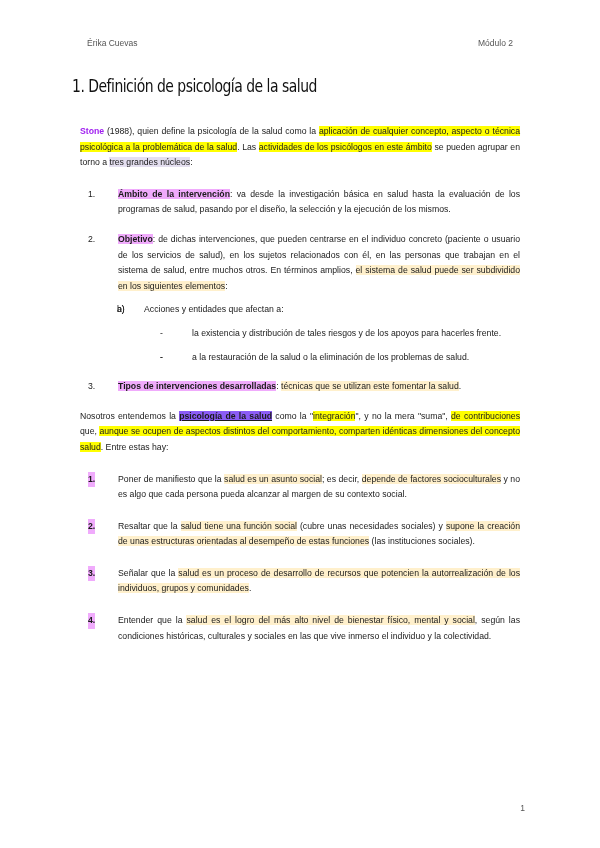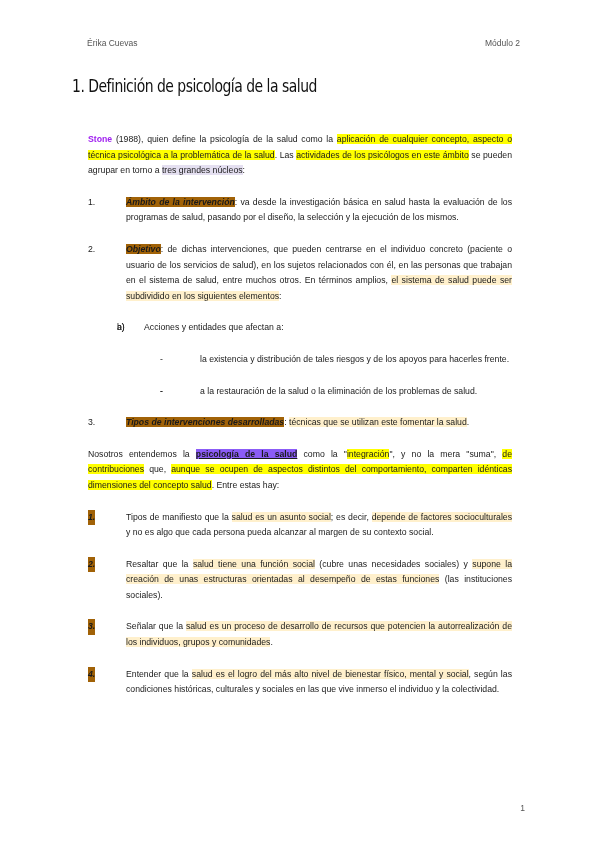--- a/index.html
+++ b/index.html
@@ -1,28 +1,28 @@
 <!DOCTYPE html>
 <html><head>
 <meta charset="utf-8">
 <style>
   html, body { margin: 0; padding: 0; background: #ffffff; }
   body { width: 600px; height: 848px; position: relative; overflow: hidden;
          font-family: "Liberation Sans", "DejaVu Sans", sans-serif; color: #1a1a1a; }
   .header { position: absolute; top: 38px; left: 72px; right: 72px; font-size: 8.5px; color: #555; }
   .header .left { position: absolute; left: 15px; }
-  .header .right { position: absolute; right: 8px; }
+  .header .right { position: absolute; right: 15px; }
   .title { position: absolute; top: 76px; left: 72px; font-family: "DejaVu Sans", sans-serif;
            font-size: 17px; letter-spacing: -0.6px; transform: scaleX(0.82); transform-origin: left;
            color: #111; white-space: nowrap; }
   .body { position: absolute; top: 116px; left: 72px; width: 456px; font-size: 8.7px; line-height: 15.6px; }
-  p { margin: 16px; text-align: justify; }
+  p { margin: 8px; text-align: justify; }
   .y { background: #ffff00; }
   .o { background: #fff0cc; }
-  .b { background: #a16207; font-style: italic; }
+  .b { background: #f0abfc; }
   .g { background: #8b5cf6; text-decoration: underline; }
   .l { background: #e4dff0; }
   .stone { color: #a020f0; font-weight: bold; }
   .bold { font-weight: bold; }
   .item { position: relative; padding-left: 38px; margin-top: 14px; }
   .num { position: absolute; left: 16px; top: 0; }
   .sub { position: relative; padding-left: 72px; }
   .subnum { position: absolute; left: 45px; }
   .dash { position: relative; padding-left: 112px; }
   .dashmark { position: absolute; left: 88px; }
@@ -71,21 +71,21 @@
     <p><span class="bold b">Tipos de intervenciones desarrolladas</span><span>: </span><span class="o">técnicas que se utilizan este fomentar la salud</span><span>.</span></p>
   </div>
 
   <p style="margin-top:14px">
     <span>Nosotros entendemos la </span><span class="g bold">psicología de la salud</span><span> como la "</span><span class="y">integración</span><span>", y no la mera "suma", </span><span class="y">de contribuciones</span><span> que, </span><span class="y">aunque se ocupen de aspectos distintos del comportamiento, comparten idénticas dimensiones del concepto salud</span><span>. Entre estas hay:</span>
   </p>
 
   <div id="dims">
       <div class="item" style="margin-top: 16px;">
         <span class="num bold b">1.</span>
-        <p><span>Tipos de manifiesto que la </span><span class="o">salud es un asunto social</span><span>; es decir, </span><span class="o">depende de factores socioculturales</span><span> y no es algo que cada persona pueda alcanzar al margen de su contexto social.</span></p>
+        <p><span>Poner de manifiesto que la </span><span class="o">salud es un asunto social</span><span>; es decir, </span><span class="o">depende de factores socioculturales</span><span> y no es algo que cada persona pueda alcanzar al margen de su contexto social.</span></p>
       </div>
       <div class="item" style="margin-top: 16px;">
         <span class="num bold b">2.</span>
         <p><span>Resaltar que la </span><span class="o">salud tiene una función social</span><span> (cubre unas necesidades sociales) y </span><span class="o">supone la creación de unas estructuras orientadas al desempeño de estas funciones</span><span> (las instituciones sociales).</span></p>
       </div>
       <div class="item" style="margin-top: 16px;">
         <span class="num bold b">3.</span>
         <p><span>Señalar que la </span><span class="o">salud es un proceso de desarrollo de recursos que potencien la autorrealización de los individuos, grupos y comunidades</span><span>.</span></p>
       </div>
       <div class="item" style="margin-top: 16px;">

